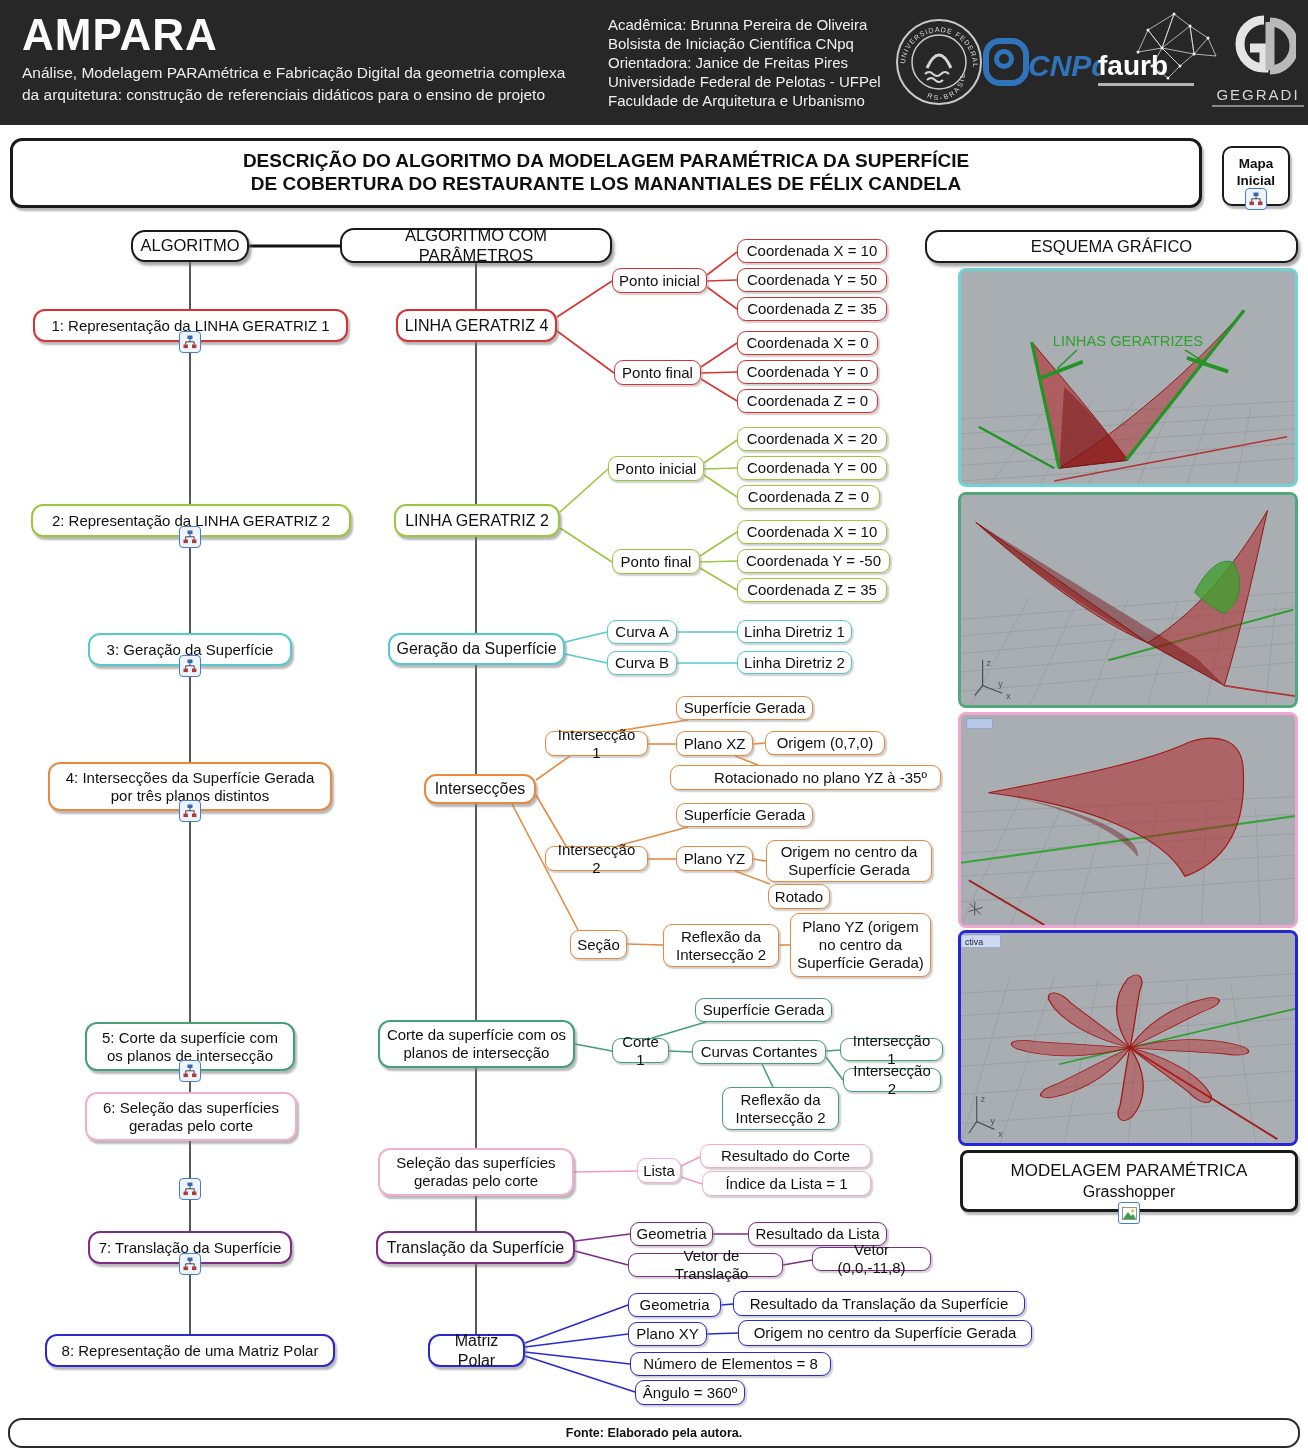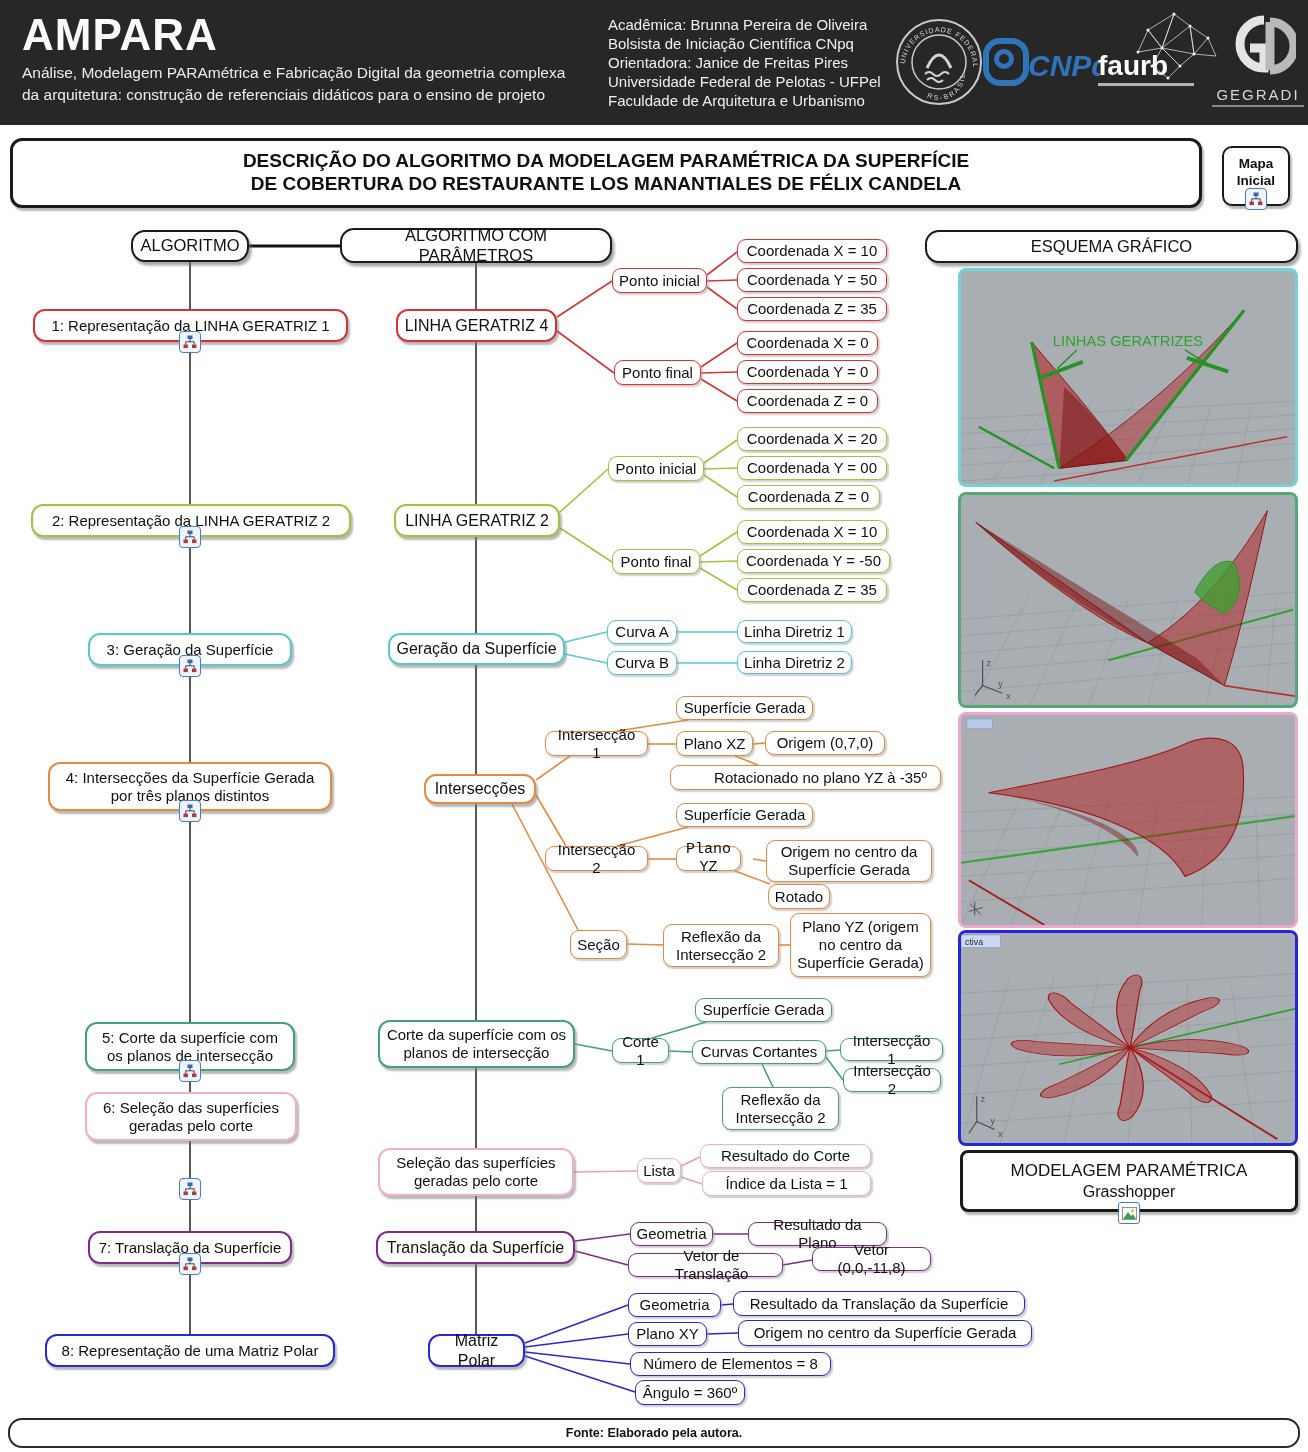--- a/index.html
+++ b/index.html
@@ -405,21 +405,21 @@
     </div>
   <div class="node leaf b-orange" style="left:670px;top:765px;width:271px;height:25px;padding-left:36px;">
       <span>Rotacionado no plano YZ à -35º</span>
     </div>
   <div class="node leaf b-orange" style="left:545px;top:846px;width:103px;height:25px;">
       <span>Intersecção 2</span>
     </div>
   <div class="node leaf b-orange" style="left:676px;top:803px;width:137px;height:24px;">
       <span>Superfície Gerada</span>
     </div>
-  <div class="node leaf b-orange" style="left:676px;top:846px;width:65px;height:25px;font-family:Liberation Mono, monospace;">
+  <div class="node leaf b-orange" style="left:676px;top:846px;width:77px;height:25px;">
       <span>Plano YZ</span>
     </div>
   <div class="node leaf b-orange" style="left:766px;top:840px;width:166px;height:42px;">
       <span>Origem no centro da Superfície Gerada</span>
     </div>
   <div class="node leaf b-orange" style="left:768px;top:884px;width:62px;height:25px;">
       <span>Rotado</span>
     </div>
   <div class="node leaf b-orange" style="left:570px;top:930px;width:57px;height:29px;border-radius:9px;">
       <span>Seção</span>
@@ -457,21 +457,21 @@
       <span>Resultado do Corte</span>
     </div>
   <div class="node leaf b-pink" style="left:702px;top:1171px;width:169px;height:25px;">
       <span>Índice da Lista = 1</span>
     </div>
 
   <div class="node leaf b-purple" style="left:630px;top:1222px;width:83px;height:24px;">
       <span>Geometria</span>
     </div>
   <div class="node leaf b-purple" style="left:748px;top:1222px;width:139px;height:24px;">
-      <span>Resultado da Plano</span>
+      <span>Resultado da Lista</span>
     </div>
   <div class="node leaf b-purple" style="left:628px;top:1253px;width:155px;height:24px;padding-left:18px;">
       <span>Vetor de Translação</span>
     </div>
   <div class="node leaf b-purple" style="left:812px;top:1247px;width:119px;height:24px;">
       <span>Vetor (0,0,-11,8)</span>
     </div>
 
   <div class="node leaf b-blue" style="left:628px;top:1293px;width:93px;height:24px;">
       <span>Geometria</span>

